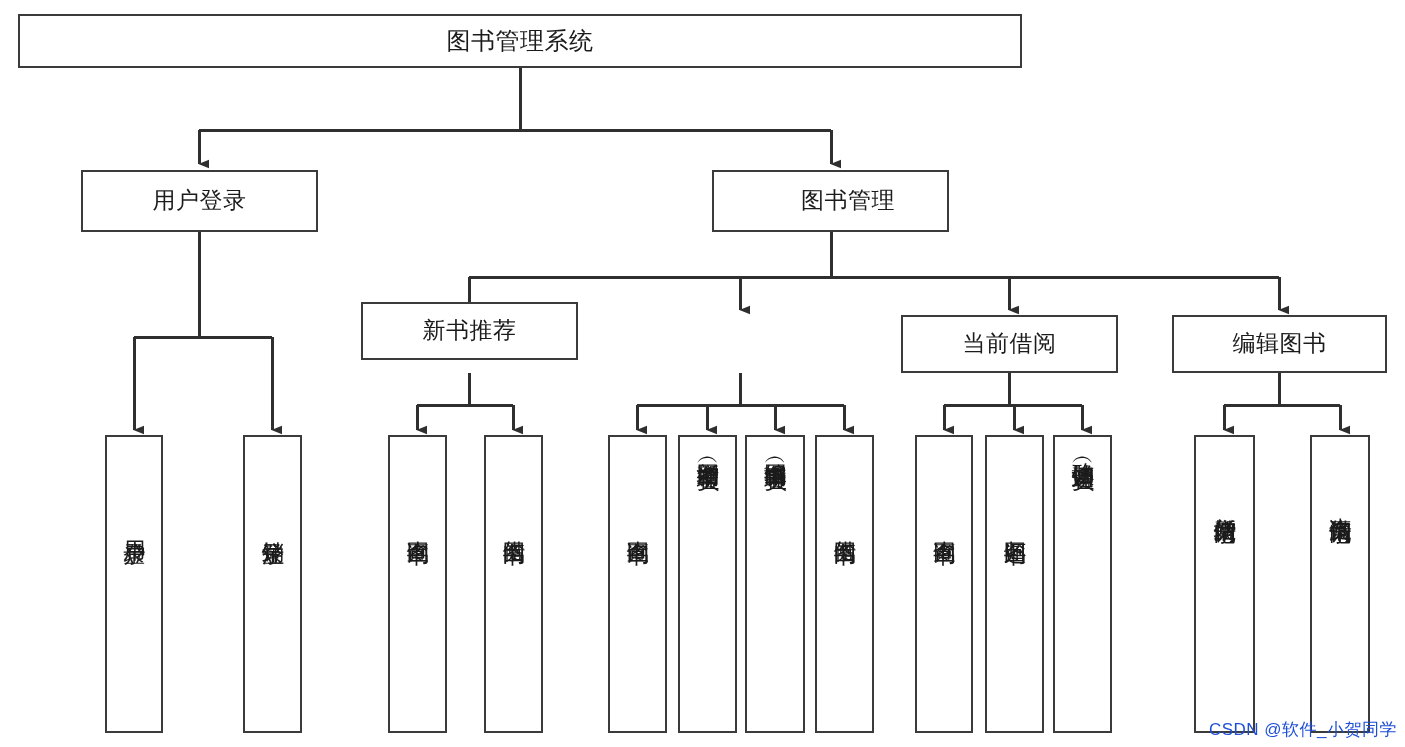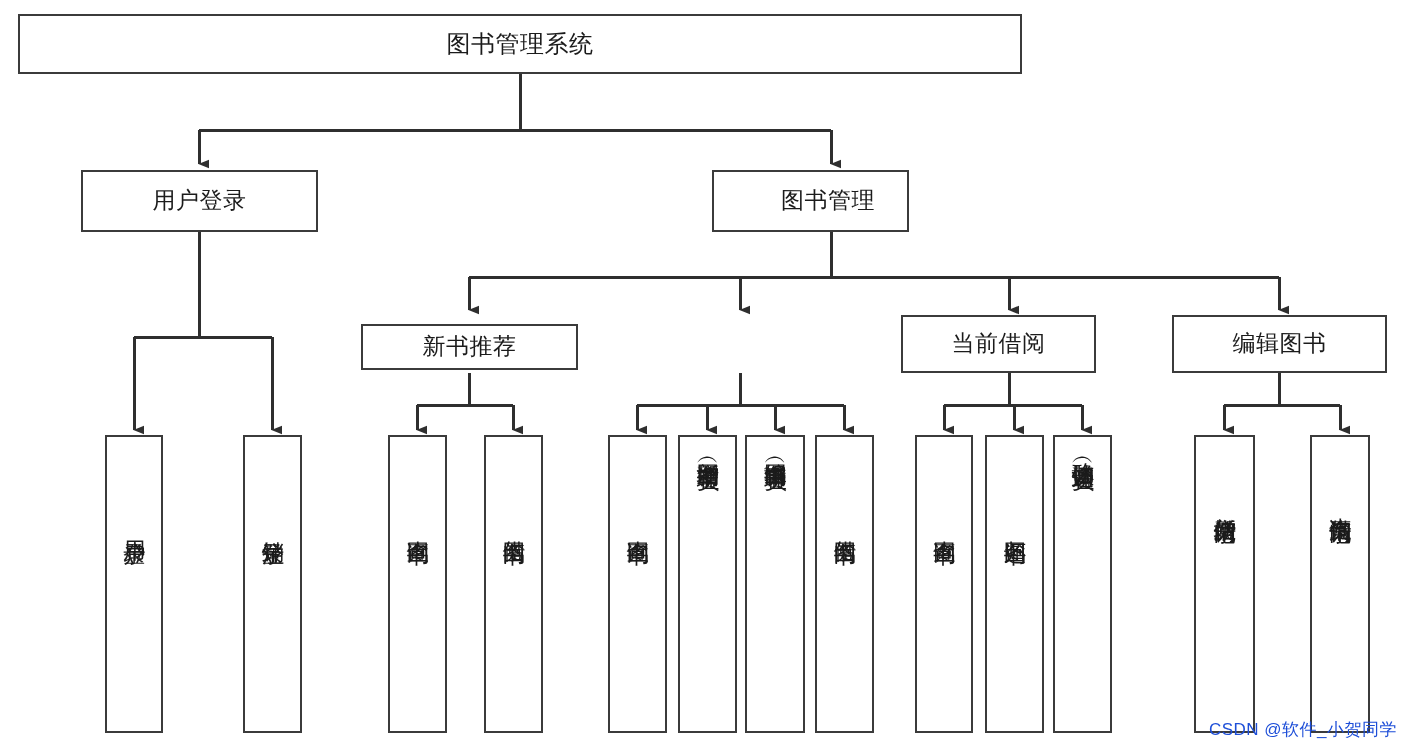--- a/index.html
+++ b/index.html
@@ -129,35 +129,35 @@
       <path d="M 1014,405 L 1014,430" marker-end="url(#arrowhead)"></path>
       <path d="M 1082,405 L 1082,430" marker-end="url(#arrowhead)"></path>
 
       <path d="M 1279,373 L 1279,405"></path>
       <path d="M 1224,405 L 1340,405"></path>
       <path d="M 1224,405 L 1224,430" marker-end="url(#arrowhead)"></path>
       <path d="M 1340,405 L 1340,430" marker-end="url(#arrowhead)"></path>
     </g>
   </svg>
 
-  <div class="node horiz root" style="left:18px; top:14px; width:1004px; height:60px;">
+  <div class="node horiz root" style="left:18px; top:14px; width:1004px; height:54px;">
     <span class="label">图书管理系统</span>
   </div>
 
   <div class="node horiz" style="left:81px; top:170px; width:237px; height:62px;">
     <span class="label">用户登录</span>
   </div>
-  <div class="node horiz" style="left:712px; top:170px; width:197px; height:62px;padding-left:35px;">
+  <div class="node horiz" style="left:712px; top:170px; width:237px; height:62px;padding-left:35px;">
     <span class="label">图书管理</span>
   </div>
 
-  <div class="node horiz" style="left:361px; top:324px; width:217px; height:46px;">
+  <div class="node horiz" style="left:361px; top:302px; width:217px; height:58px;">
     <span class="label">新书推荐</span>
   </div>
-  <div class="node horiz" style="left:901px; top:315px; width:195px; height:58px;">
+  <div class="node horiz" style="left:901px; top:315px; width:217px; height:58px;">
     <span class="label">当前借阅</span>
   </div>
   <div class="node horiz" style="left:1172px; top:315px; width:215px; height:58px;">
     <span class="label">编辑图书</span>
   </div>
 
   <div class="node vert mid" style="left:105px; top:435px; width:58px; height:298px;">
     <span class="label">用户登录</span>
   </div>
   <div class="node vert mid" style="left:243px; top:435px; width:59px; height:298px;">

